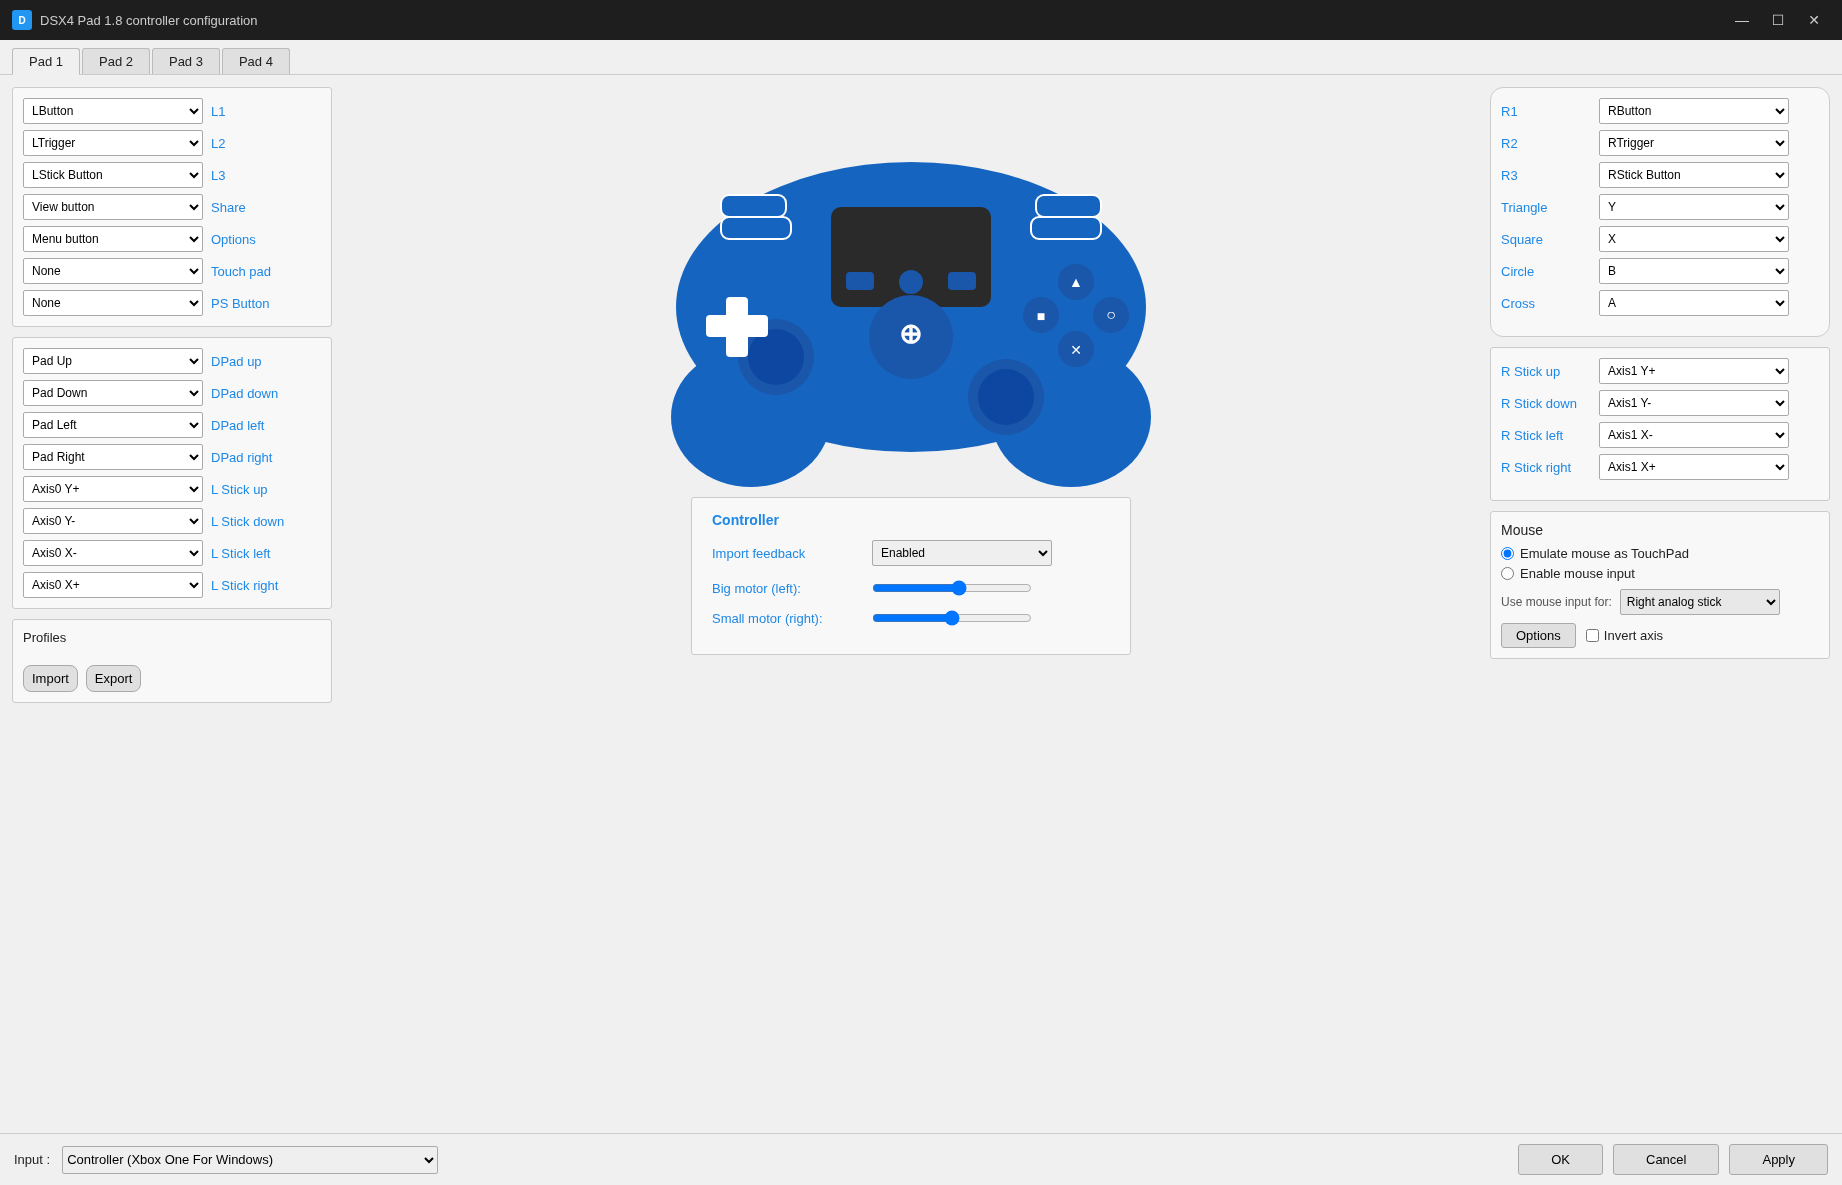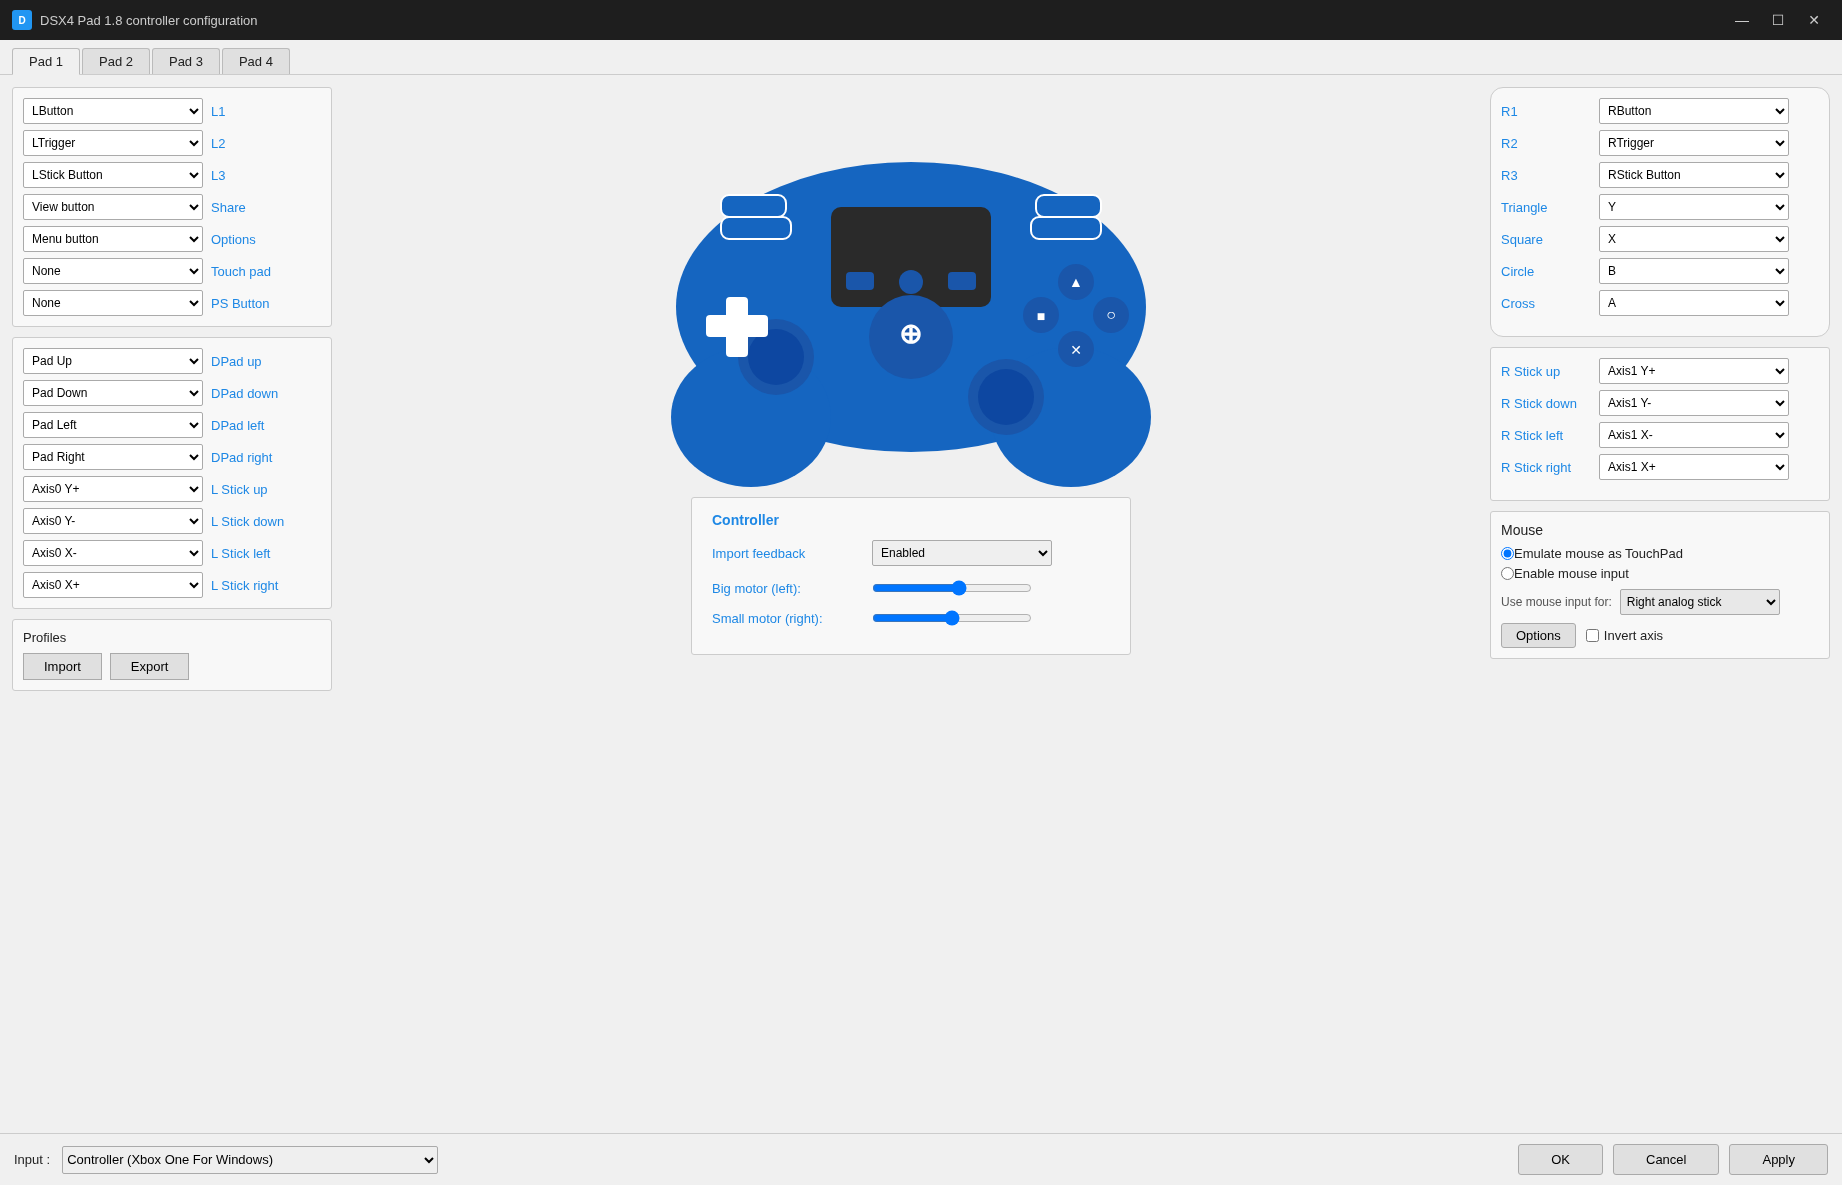--- a/index.html
+++ b/index.html
@@ -122,31 +122,31 @@
     }
 
     .profiles-group {
       background: #f8f8f8;
       border: 1px solid #ccc;
       border-radius: 3px;
       padding: 10px;
     }
     .profiles-title {
       font-size: 13px;
-      margin-bottom: 8px;
+      margin-bottom: 20px;
     }
     .profiles-buttons {
       display: flex;
       gap: 8px;
     }
     .btn-gray {
-      padding: 5px 20px;
+      padding: 5px 8px;
       background: #e0e0e0;
       border: 1px solid #aaa;
-      border-radius: 0;
+      border-radius: 8px;
       cursor: pointer;
       font-size: 13px;
     }
 
     
     .center-panel {
       flex: 1;
       display: flex;
       flex-direction: column;
       align-items: center;
@@ -258,21 +258,21 @@
       padding: 10px;
     }
     .mouse-title {
       font-size: 14px;
       font-weight: normal;
       margin-bottom: 8px;
     }
     .radio-row {
       display: flex;
       align-items: center;
-      gap: 0;
+      gap: 6px;
       margin-bottom: 5px;
       font-size: 13px;
     }
     .radio-row input[type="radio"] { cursor: pointer; }
 
     .mouse-input-row {
       display: flex;
       align-items: center;
       gap: 8px;
       margin-top: 8px;

